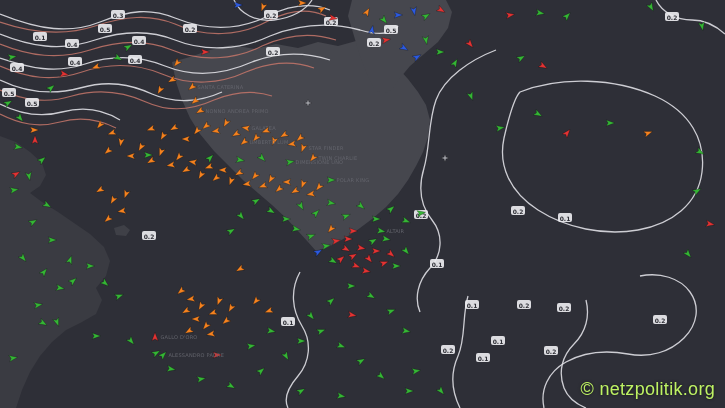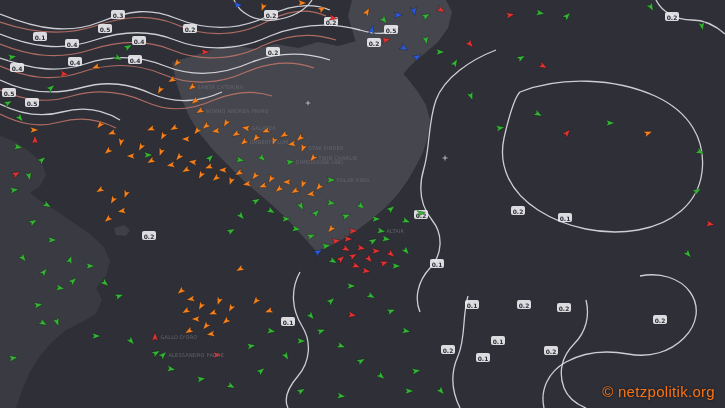--- a/index.html
+++ b/index.html
@@ -12,21 +12,21 @@
   .vessel-label{
     font-family:"DejaVu Sans", sans-serif;
     font-size:5px;letter-spacing:.2px;fill:#63646c;
   }
   .contour-label-text{
     font-family:"DejaVu Sans", sans-serif;
     font-size:6px;font-weight:bold;fill:#2f3037;text-anchor:middle;
   }
   #watermark{
     position:absolute;right:10px;bottom:8px;
-    color:#f97316;font-size:15px;letter-spacing:.3px;
+    color:#bef264;font-size:18px;letter-spacing:.3px;
     text-shadow:0 0 3px rgba(0,0,0,.6);
     font-family:"Liberation Sans", sans-serif;
   }
 </style>
 </head>
 <body>
 
 <div id="stage" style="background: rgb(46, 47, 55);">
   <svg id="map-svg" width="725" height="408" viewBox="0 0 725 408">
       <path d="M172,62 L190,57 L210,50 L232,45 L255,49 L276,44 L298,48 L318,42 L338,46 L356,41 L372,50 L388,58 L398,68 L408,79 L418,92 L426,105 L430,120 L428,137 L423,152 L416,166 L408,180 L398,194 L386,207 L372,219 L356,231 L340,241 L326,248 L316,251 L308,242 L298,231 L286,218 L272,205 L258,193 L244,181 L230,167 L214,151 L200,134 L190,118 L182,100 L176,82 Z" fill="#46474e"></path>

